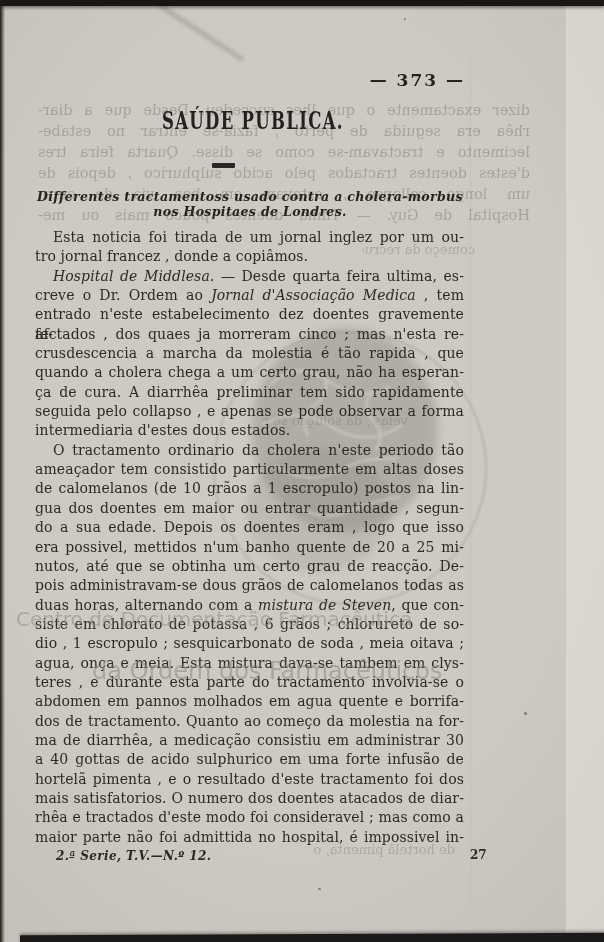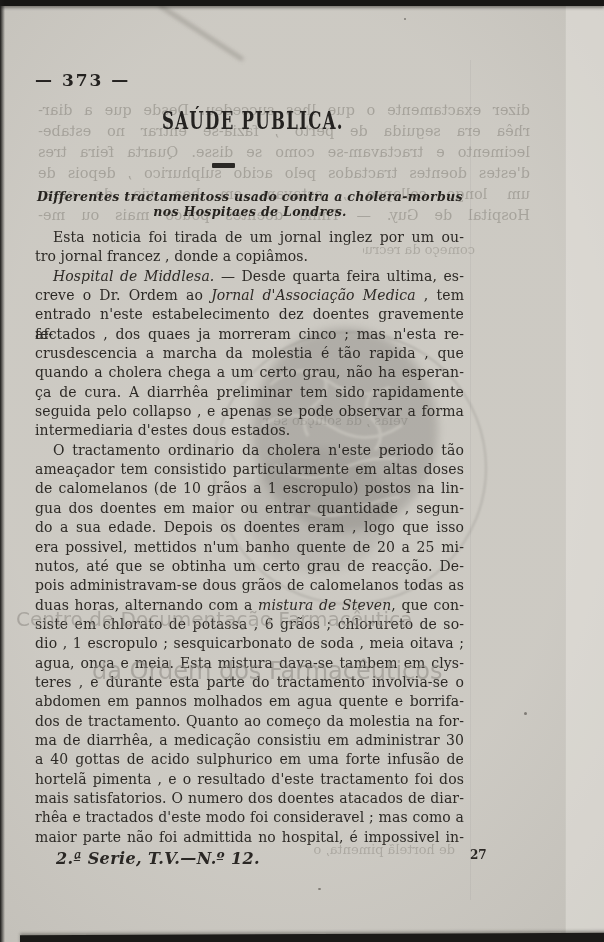--- a/index.html
+++ b/index.html
@@ -26,36 +26,36 @@
     color:var(--ghost_ink,#6e6a62);opacity:.40;filter:blur(.5px);
     font-size:14.5px;line-height:21px;}
   .ghost-top .gline{text-align:justify;text-align-last:justify;white-space:normal;}
   .gfrag{position:absolute;transform:scaleX(-1);color:var(--ghost_ink,#6e6a62);opacity:.33;
     filter:blur(.5px);font-size:13px;white-space:nowrap;overflow:hidden;}
 
   
   .stamp{position:absolute;left:200px;top:315px;overflow:visible;}
 
   
-  .pagenum-top{position:absolute;left:35px;top:70px;width:430px;text-align:left;
+  .pagenum-top{position:absolute;left:35px;top:70px;width:430px;text-align:right;
     font-weight:bold;font-size:17px;letter-spacing:2px;color:#242220;}
   .title{position:absolute;left:35px;top:106px;width:430px;margin:0;text-align:center;
     font-weight:bold;font-size:25px;letter-spacing:2px;color:#242220;
     transform:scaleX(.66);transform-origin:52% top;white-space:nowrap;}
   .title-dash{position:absolute;left:212px;top:163px;width:23px;height:5px;background:#2a2825;border-radius:1px;}
   .subhead{position:absolute;left:35px;top:190px;width:430px;text-align:center;
     font-weight:bold;font-size:12.6px;line-height:14.5px;letter-spacing:.3px;color:#26231f;font-style:italic;}
   .body{position:absolute;left:35px;top:228px;width:429px;font-size:14px;line-height:19.35px;
     letter-spacing:.1px;color:var(--ink,#2d2a26);}
   .body .line{text-align:justify;text-align-last:justify;height:19.35px;overflow:visible;}
   .body .line.last{text-align-last:left;}
   .body .line.ind{text-indent:18px;}
   .body .it{font-style:italic;}
   .footer-left{position:absolute;left:56px;top:849px;font-style:italic;font-weight:bold;
-    font-size:16px;letter-spacing:.4px;color:#2a2724;}
+    font-size:12px;letter-spacing:.4px;color:#2a2724;}
   .footer-right{position:absolute;left:470px;top:848px;font-weight:bold;font-size:12px;color:#2a2724;}
 
   
   .watermark{position:absolute;font-family:"DejaVu Sans","Liberation Sans",sans-serif;
     color:var(--watermark,#8d8983);opacity:.55;white-space:nowrap;}
   .wm1{left:16px;top:607px;font-size:20px;}
   .wm2{left:92px;top:657px;font-size:24px;}
 </style>
 </head>
 <body>

